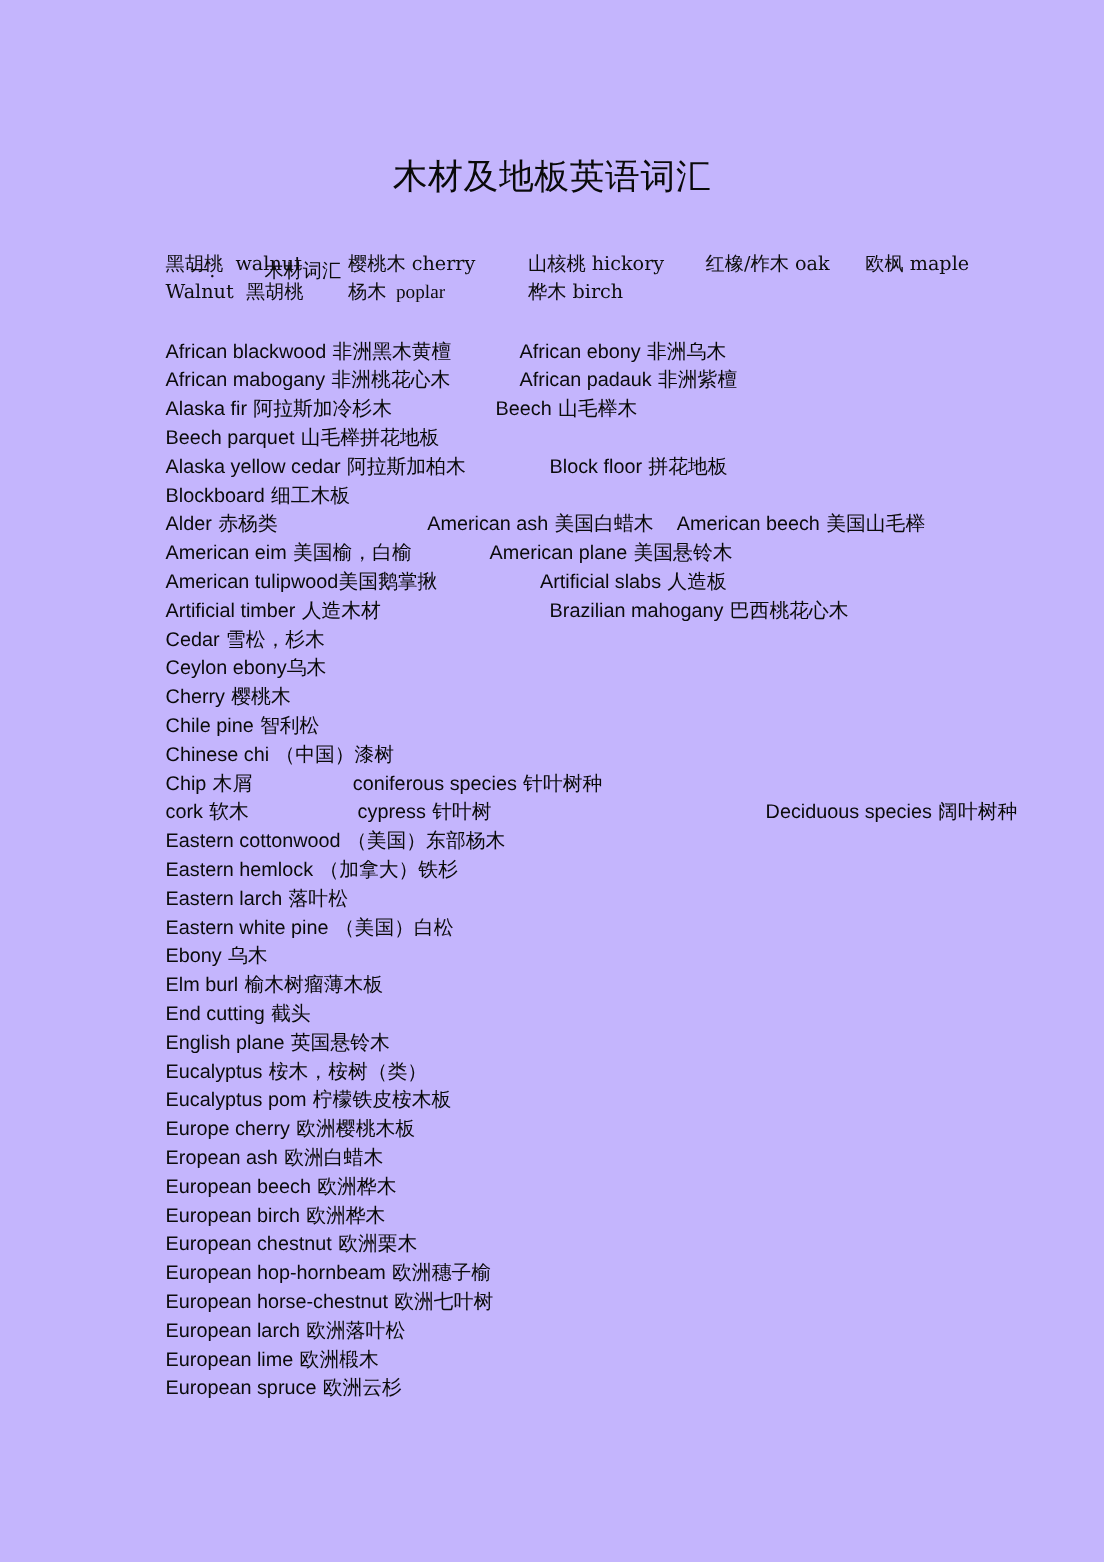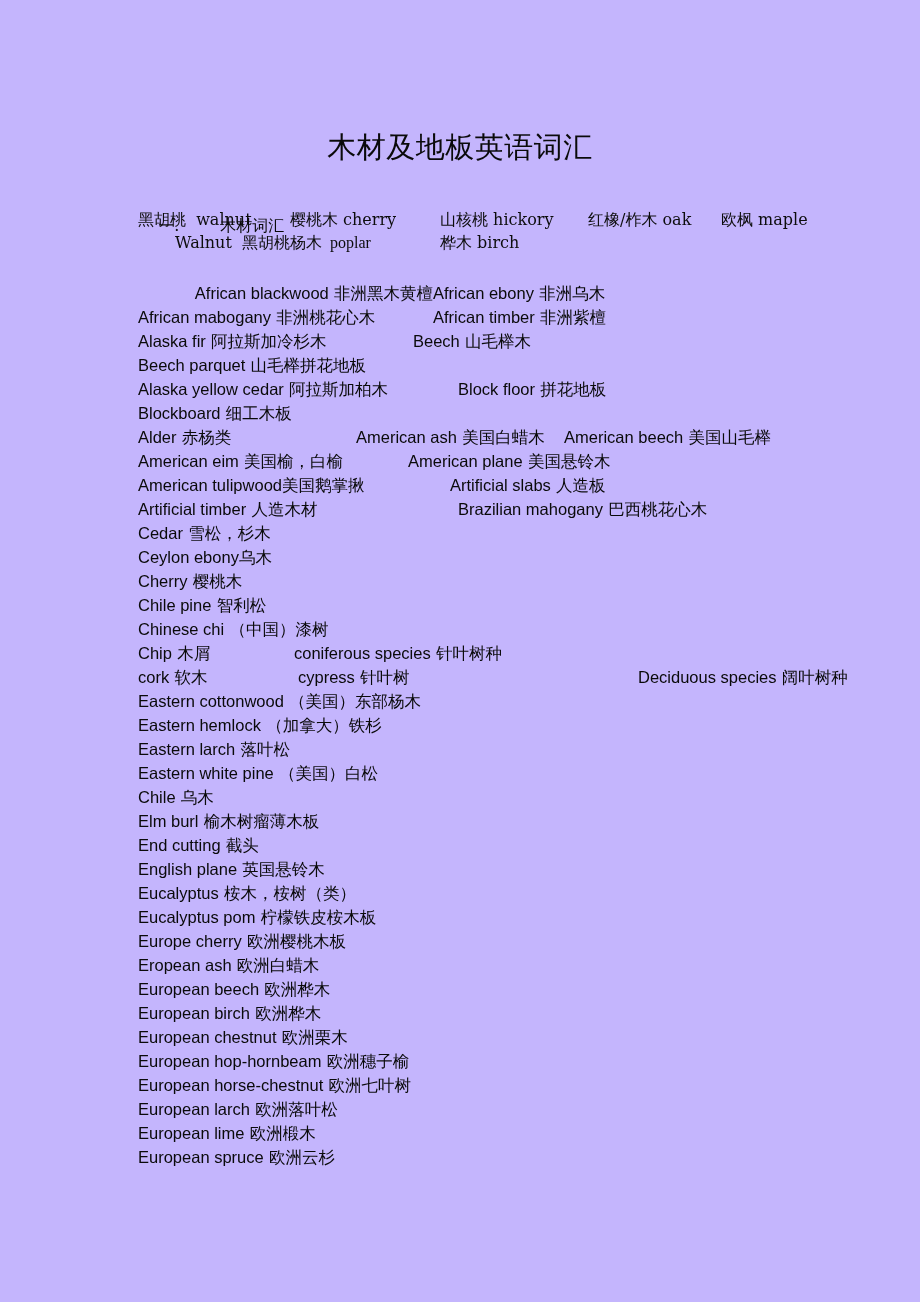--- a/index.html
+++ b/index.html
@@ -93,46 +93,46 @@
 <div class="page">
 
   <h1 class="doc-title">木材及地板英语词汇</h1>
 
   <h2 class="section-heading">
     <span class="num">一.</span><span>木材词汇</span>
   </h2>
 
   <div class="intro-block">
       <span class="intro-line"><span class="cell" style="width: 152px;">黑胡桃  walnut</span><span class="cell" style="width: 150px;">樱桃木 cherry</span><span class="cell" style="width: 148px;">山核桃 hickory</span><span class="cell" style="width: 133px;">红橡/柞木 oak</span><span class="cell">欧枫 maple</span></span>
-      <span class="intro-line"><span class="cell" style="width: 152px; text-align: right;">Walnut  黑胡桃</span><span class="cell" style="width: 150px; font-family: Liberation Serif, serif;">杨木  poplar</span><span class="cell">桦木 birch</span></span>
+      <span class="intro-line"><span class="cell" style="width: 152px;">Walnut  黑胡桃</span><span class="cell" style="width: 150px; font-family: Liberation Serif, serif;">杨木  poplar</span><span class="cell">桦木 birch</span></span>
     </div>
 
   <div class="vocab-list">
-      <span class="vocab-row"><span class="cell" style="width: 295px; text-align: right;"><span class="en">African blackwood</span><span class="zh"> 非洲黑木黄檀</span></span><span class="cell"><span class="en">African ebony</span><span class="zh"> 非洲乌木</span></span></span>
-      <span class="vocab-row"><span class="cell" style="width: 295px;"><span class="en">African mabogany</span><span class="zh"> 非洲桃花心木</span></span><span class="cell"><span class="en">African timber</span><span class="zh"> 非洲紫檀</span></span></span>
+      <span class="vocab-row"><span class="cell" style="width: 295px;"><span class="en">African blackwood</span><span class="zh"> 非洲黑木黄檀</span></span><span class="cell"><span class="en">African ebony</span><span class="zh"> 非洲乌木</span></span></span>
+      <span class="vocab-row"><span class="cell" style="width: 295px;"><span class="en">African mabogany</span><span class="zh"> 非洲桃花心木</span></span><span class="cell"><span class="en">African padauk</span><span class="zh"> 非洲紫檀</span></span></span>
       <span class="vocab-row"><span class="cell" style="width: 275px;"><span class="en">Alaska fir</span><span class="zh"> 阿拉斯加冷杉木</span></span><span class="cell"><span class="en">Beech</span><span class="zh"> 山毛榉木</span></span></span>
       <span class="vocab-row"><span class="cell"><span class="en">Beech parquet</span><span class="zh"> 山毛榉拼花地板</span></span></span>
       <span class="vocab-row"><span class="cell" style="width: 320px;"><span class="en">Alaska yellow cedar</span><span class="zh"> 阿拉斯加柏木</span></span><span class="cell"><span class="en">Block floor</span><span class="zh"> 拼花地板</span></span></span>
       <span class="vocab-row"><span class="cell"><span class="en">Blockboard</span><span class="zh"> 细工木板</span></span></span>
       <span class="vocab-row"><span class="cell" style="width: 178px;"><span class="en">Alder</span><span class="zh"> 赤杨类</span></span><span class="cell" style="width: 208px; margin-left: 40px;"><span class="en">American ash</span><span class="zh"> 美国白蜡木</span></span><span class="cell"><span class="en">American beech</span><span class="zh"> 美国山毛榉</span></span></span>
       <span class="vocab-row"><span class="cell" style="width: 270px;"><span class="en">American eim</span><span class="zh"> 美国榆，白榆</span></span><span class="cell"><span class="en">American plane</span><span class="zh"> 美国悬铃木</span></span></span>
       <span class="vocab-row"><span class="cell" style="width: 312px;"><span class="en">American tulipwood</span><span class="zh">美国鹅掌揪</span></span><span class="cell"><span class="en">Artificial slabs</span><span class="zh"> 人造板</span></span></span>
       <span class="vocab-row"><span class="cell" style="width: 320px;"><span class="en">Artificial timber</span><span class="zh"> 人造木材</span></span><span class="cell"><span class="en">Brazilian mahogany</span><span class="zh"> 巴西桃花心木</span></span></span>
       <span class="vocab-row"><span class="cell"><span class="en">Cedar</span><span class="zh"> 雪松，杉木</span></span></span>
       <span class="vocab-row"><span class="cell"><span class="en">Ceylon ebony</span><span class="zh">乌木</span></span></span>
       <span class="vocab-row"><span class="cell"><span class="en">Cherry</span><span class="zh"> 樱桃木</span></span></span>
       <span class="vocab-row"><span class="cell"><span class="en">Chile pine</span><span class="zh"> 智利松</span></span></span>
       <span class="vocab-row"><span class="cell"><span class="en">Chinese chi</span><span class="zh"> （中国）漆树</span></span></span>
       <span class="vocab-row"><span class="cell" style="width: 156px;"><span class="en">Chip</span><span class="zh"> 木屑</span></span><span class="cell"><span class="en">coniferous species</span><span class="zh"> 针叶树种</span></span></span>
       <span class="vocab-row"><span class="cell" style="width: 160px;"><span class="en">cork</span><span class="zh"> 软木</span></span><span class="cell" style="width: 340px;"><span class="en">cypress</span><span class="zh"> 针叶树</span></span><span class="cell"><span class="en">Deciduous species</span><span class="zh"> 阔叶树种</span></span></span>
       <span class="vocab-row"><span class="cell"><span class="en">Eastern cottonwood</span><span class="zh"> （美国）东部杨木</span></span></span>
       <span class="vocab-row"><span class="cell"><span class="en">Eastern hemlock</span><span class="zh"> （加拿大）铁杉</span></span></span>
       <span class="vocab-row"><span class="cell"><span class="en">Eastern larch</span><span class="zh"> 落叶松</span></span></span>
       <span class="vocab-row"><span class="cell"><span class="en">Eastern white pine</span><span class="zh"> （美国）白松</span></span></span>
-      <span class="vocab-row"><span class="cell"><span class="en">Chile</span><span class="zh"> 乌木</span></span></span>
+      <span class="vocab-row"><span class="cell"><span class="en">Ebony</span><span class="zh"> 乌木</span></span></span>
       <span class="vocab-row"><span class="cell"><span class="en">Elm burl</span><span class="zh"> 榆木树瘤薄木板</span></span></span>
       <span class="vocab-row"><span class="cell"><span class="en">End cutting</span><span class="zh"> 截头</span></span></span>
       <span class="vocab-row"><span class="cell"><span class="en">English plane</span><span class="zh"> 英国悬铃木</span></span></span>
       <span class="vocab-row"><span class="cell"><span class="en">Eucalyptus</span><span class="zh"> 桉木，桉树（类）</span></span></span>
       <span class="vocab-row"><span class="cell"><span class="en">Eucalyptus pom</span><span class="zh"> 柠檬铁皮桉木板</span></span></span>
       <span class="vocab-row"><span class="cell"><span class="en">Europe cherry</span><span class="zh"> 欧洲樱桃木板</span></span></span>
       <span class="vocab-row"><span class="cell"><span class="en">Eropean ash</span><span class="zh"> 欧洲白蜡木</span></span></span>
       <span class="vocab-row"><span class="cell"><span class="en">European beech</span><span class="zh"> 欧洲桦木</span></span></span>
       <span class="vocab-row"><span class="cell"><span class="en">European birch</span><span class="zh"> 欧洲桦木</span></span></span>
       <span class="vocab-row"><span class="cell"><span class="en">European chestnut</span><span class="zh"> 欧洲栗木</span></span></span>

